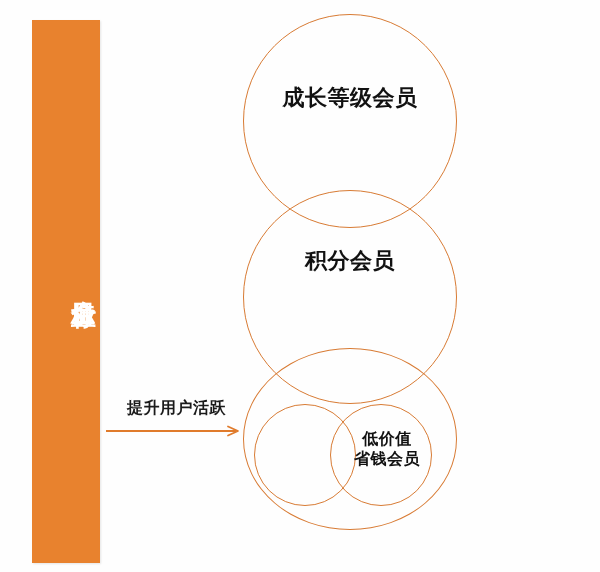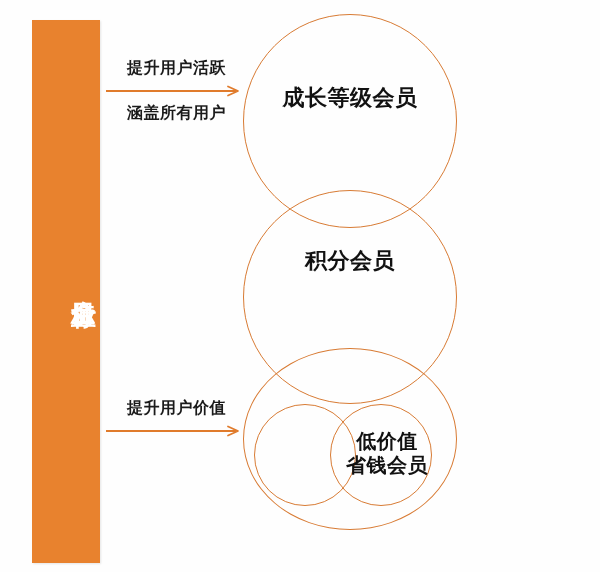--- a/index.html
+++ b/index.html
@@ -106,45 +106,35 @@
   .label-paid {
     left: 243px; top: 359px; width: 214px;
     font-size: 21px;
   }
   .label-inner-left {
     left: 250px; top: 429px; width: 100px;
     font-size: 14.5px;
   }
   .label-inner-right {
     left: 337px; top: 429px; width: 100px;
-    font-size: 20px;
+    font-size: 16px;
   }
 </style>
 </head>
 <body>
 
 <div id="diagram">
 
   <div class="goal-bar">
     <div class="goal-bar-label">企业目标</div>
   </div>
 
-  <div class="arrow-group top">
-    <div class="arrow-caption above">提升用户活跃</div>
-    <div class="arrow-line-wrap">
-      <svg width="145" height="12" viewBox="0 0 145 12">
-        <line x1="2" y1="6" x2="132" y2="6" stroke="#e07b2c" stroke-width="1.8"></line>
-        <polyline points="124,1.5 134,6 124,10.5" fill="none" stroke="#e07b2c" stroke-width="1.8" stroke-linecap="round" stroke-linejoin="round"></polyline>
-      </svg>
-    </div>
-    <div class="arrow-caption below">涵盖所有用户</div>
-  </div>
 
   <div class="arrow-group bottom">
-    <div class="arrow-caption above">提升用户价值</div>
+    <div class="arrow-caption above">提升用户活跃</div>
     <div class="arrow-line-wrap">
       <svg width="145" height="12" viewBox="0 0 145 12">
         <line x1="2" y1="6" x2="132" y2="6" stroke="#e07b2c" stroke-width="1.8"></line>
         <polyline points="124,1.5 134,6 124,10.5" fill="none" stroke="#e07b2c" stroke-width="1.8" stroke-linecap="round" stroke-linejoin="round"></polyline>
       </svg>
     </div>
   </div>
 
   <div class="circle circle-growth"></div>
   <div class="circle circle-points"></div>

